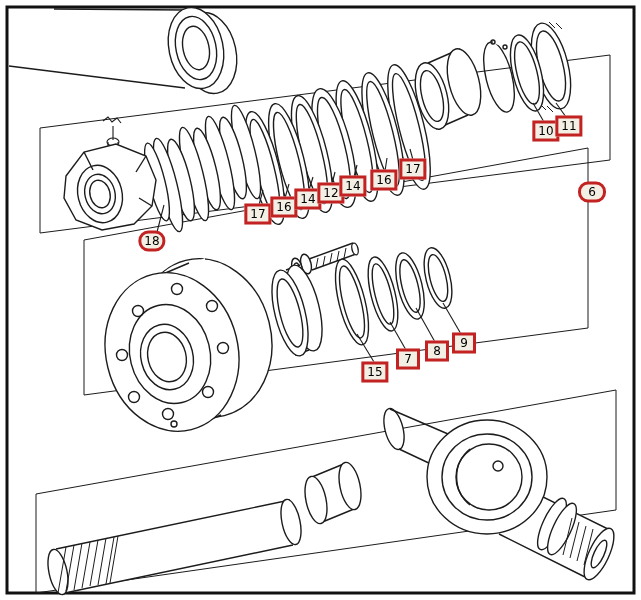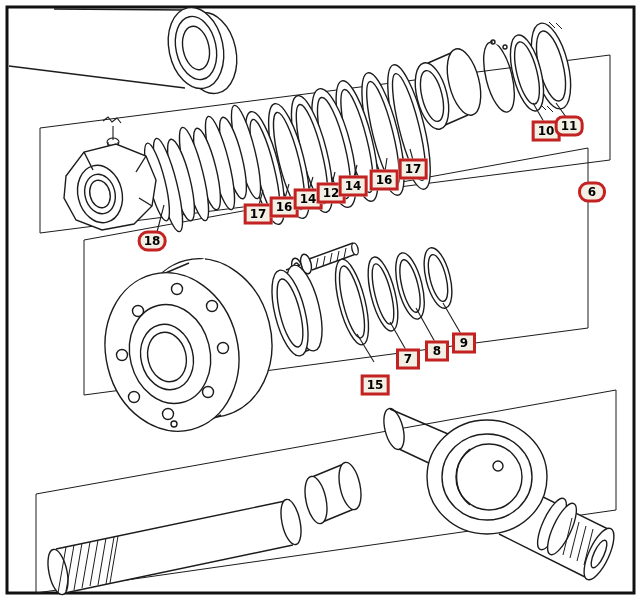--- a/index.html
+++ b/index.html
@@ -7,21 +7,21 @@
     position:relative;width:641px;height:600px;background:#ffffff;overflow:hidden;
     font-family:"DejaVu Sans",sans-serif;
   }
   .stage svg{position:absolute;left:0;top:0;}
   #callout-layer{position:absolute;left:0;top:0;width:100%;height:100%;}
   .callout{
     position:absolute;transform:translate(-50%,-50%);
     background:var(--callout-bg,#f4efe4);
     border:3px solid var(--callout-border,#c32222);
     color:var(--callout-text,#000000);
-    font-size:12px;font-weight:700;line-height:13px;
+    font-size:12px;font-weight:400;line-height:13px;
     padding:1px 3px;min-width:12px;text-align:center;
     box-sizing:content-box;white-space:nowrap;
   }
   .callout.round{border-radius:10px;padding:1px 5px;}
 </style>
 </head>
 <body>
 
 <div class="stage">
 <svg width="641" height="600" viewBox="0 0 641 600" xmlns="http://www.w3.org/2000/svg">
@@ -261,20 +261,20 @@
 <div id="callout-layer">
       <div class="callout" style="left: 152px; top: 241px; border-radius: 10px;">18</div>
       <div class="callout" style="left: 258px; top: 214px;">17</div>
       <div class="callout" style="left: 284px; top: 207px;">16</div>
       <div class="callout" style="left: 308px; top: 199px;">14</div>
       <div class="callout" style="left: 331px; top: 193px;">12</div>
       <div class="callout" style="left: 353px; top: 186px;">14</div>
       <div class="callout" style="left: 384px; top: 180px;">16</div>
       <div class="callout" style="left: 413px; top: 169px;">17</div>
       <div class="callout" style="left: 546px; top: 131px;">10</div>
-      <div class="callout" style="left: 569px; top: 126px; border-radius: 8px;">11</div>
+      <div class="callout" style="left: 569px; top: 126px;">11</div>
       <div class="callout round" style="left: 592px; top: 192px;">6</div>
-      <div class="callout" style="left: 375px; top: 385px; text-align: center;">15</div>
+      <div class="callout" style="left: 375px; top: 372px; text-align: center;">15</div>
       <div class="callout" style="left: 408px; top: 359px;">7</div>
       <div class="callout" style="left: 437px; top: 351px;">8</div>
       <div class="callout" style="left: 464px; top: 343px;">9</div>
     </div>
 </div>
 
 </body></html>

